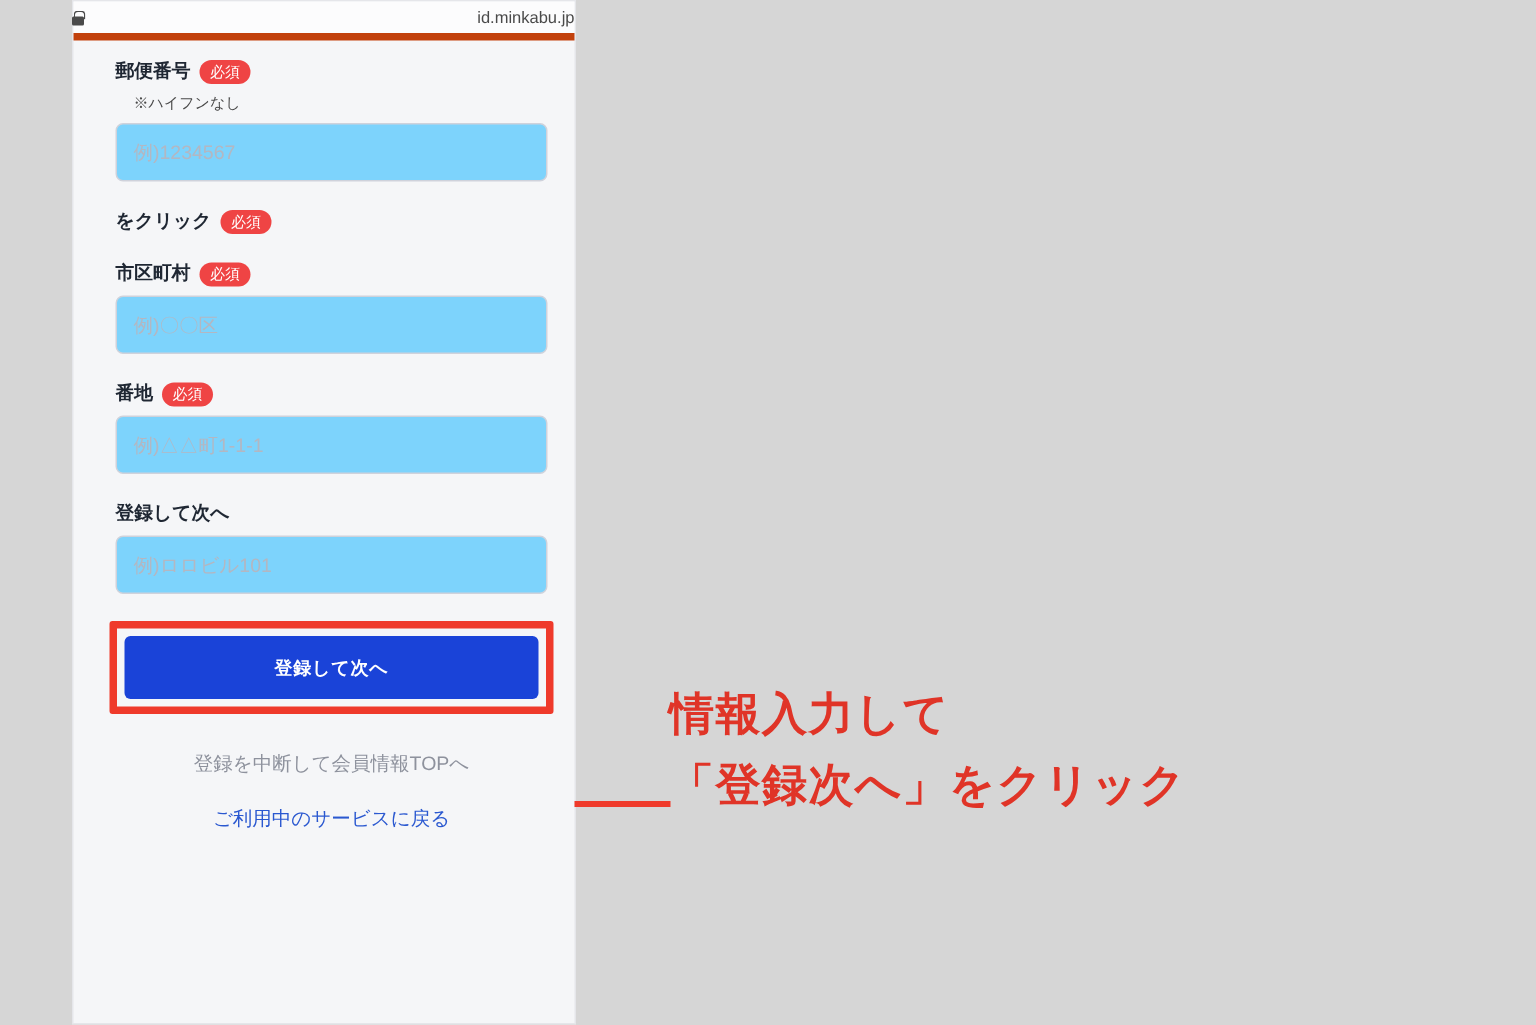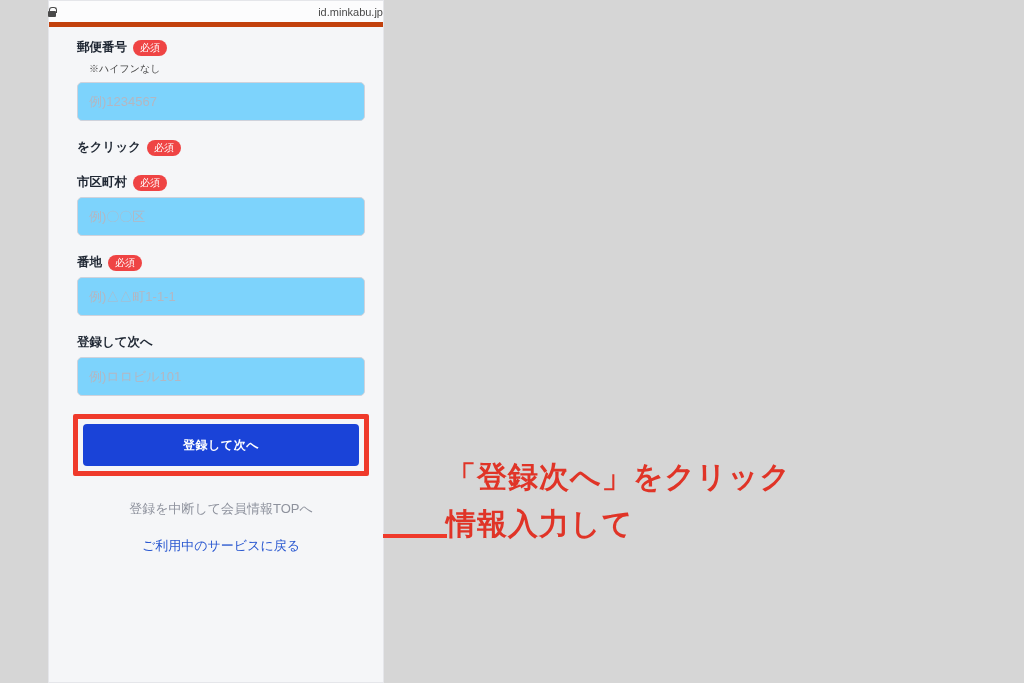--- a/index.html
+++ b/index.html
@@ -218,15 +218,15 @@
     <a href="#" class="secondary-link">登録を中断して会員情報TOPへ</a>
 
     <a href="#" class="return-link">ご利用中のサービスに戻る</a>
 
   </div>
 </div>
 
 <div class="connector"></div>
 
 <div class="annotation">
+  <div>情報入力して</div>
   <div>「登録次へ」をクリック</div>
-  <div>情報入力して</div>
 </div>
 
 </body></html>

